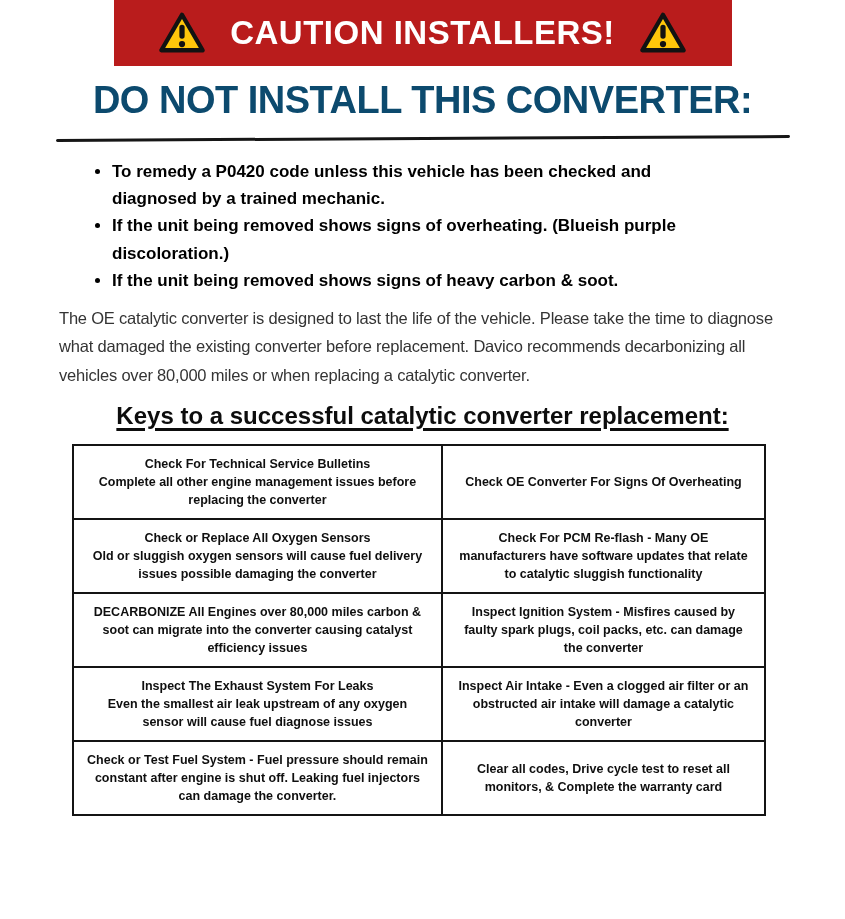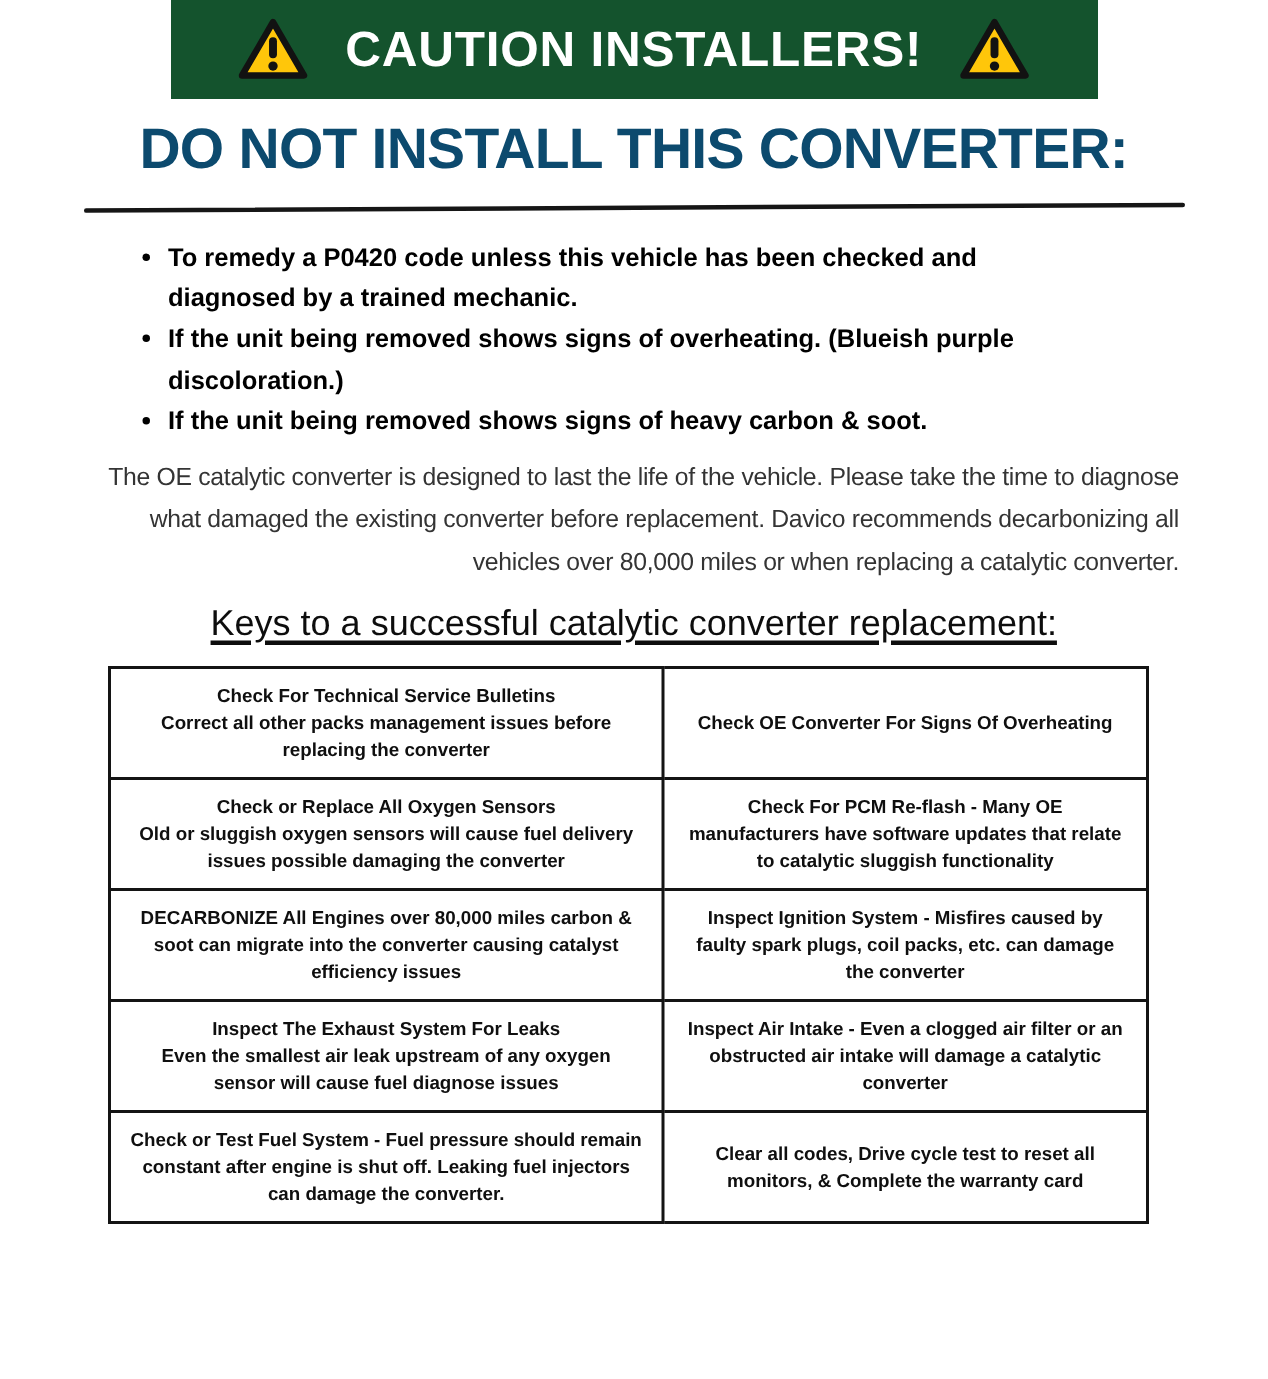--- a/index.html
+++ b/index.html
@@ -10,21 +10,21 @@
     font-family: "Liberation Sans", sans-serif;
     color: #111111;
     overflow: hidden;
   }
   .page { width: 845px; height: 919px; position: relative; }
 
   
   .banner {
     width: 618px; height: 66px;
     margin: 0 auto;
-    background: #14532d;
+    background: #b91c1c;
     display: flex; align-items: center; justify-content: center;
     gap: 24px;
   }
   .banner-text {
     color: #ffffff;
     font-weight: bold;
     font-size: 33px;
     letter-spacing: 0.5px;
     white-space: nowrap;
   }
@@ -62,34 +62,34 @@
   }
   ul.warning-list li {
     white-space: pre-line;
     margin: 0;
   }
 
   
   p.intro {
     margin: 10px auto 0 auto;
     width: 727px;
-    text-align: right;
+    text-align: left;
     font-size: 16.5px;
     letter-spacing: -0.2px;
     line-height: 1.72;
     color: #343434;
     white-space: pre-line;
   }
 
   
   h2.keys-heading {
     margin: 13px 0 0 0;
     text-align: center;
     font-size: 24px;
-    font-weight: normal;
+    font-weight: bold;
     color: #0d0d0d;
     text-decoration: underline;
     text-decoration-thickness: 2.5px;
     text-underline-offset: 4px;
   }
 
   
   table.keys-table {
     border-collapse: collapse;
     table-layout: fixed;
@@ -149,21 +149,21 @@
   <p class="intro">The OE catalytic converter is designed to last the life of the vehicle. Please take the time to diagnose
 what damaged the existing converter before replacement. Davico recommends decarbonizing all
 vehicles over 80,000 miles or when replacing a catalytic converter.</p>
 
   <h2 class="keys-heading">Keys to a successful catalytic converter replacement:</h2>
 
   <table class="keys-table">
     <tbody>
       <tr>
         <td class="cell-left">Check For Technical Service Bulletins
-Correct all other packs management issues before replacing the converter</td>
+Complete all other engine management issues before replacing the converter</td>
         <td class="cell-right">Check OE Converter For Signs Of Overheating</td>
       </tr>
       <tr>
         <td class="cell-left">Check or Replace All Oxygen Sensors
 Old or sluggish oxygen sensors will cause fuel delivery issues possible damaging the converter</td>
         <td class="cell-right">Check For PCM Re-flash - Many OE manufacturers have software updates that relate to catalytic sluggish functionality</td>
       </tr>
       <tr>
         <td class="cell-left">DECARBONIZE All Engines over 80,000 miles carbon &amp; soot can migrate into the converter causing catalyst efficiency issues</td>
         <td class="cell-right">Inspect Ignition System - Misfires caused by faulty spark plugs, coil packs, etc. can damage the converter</td>

